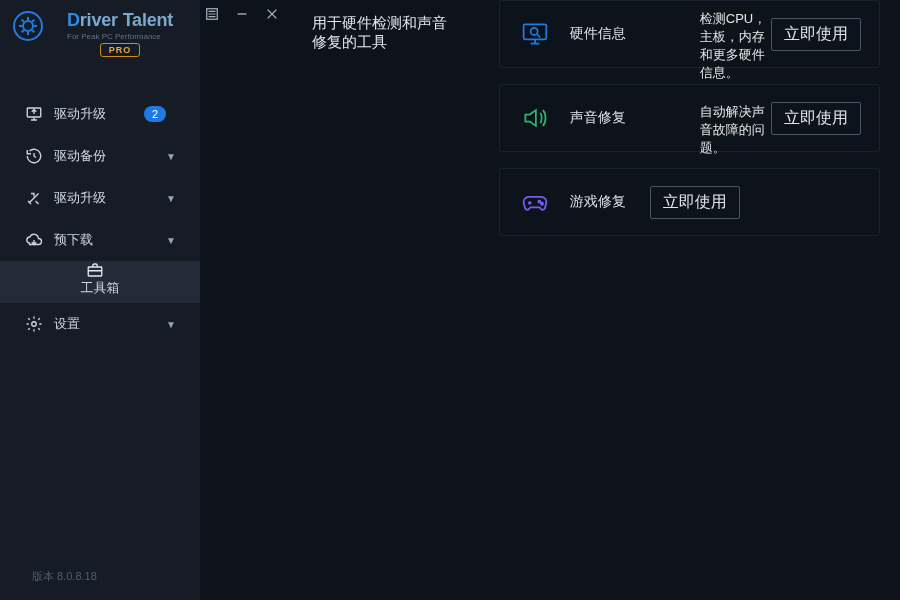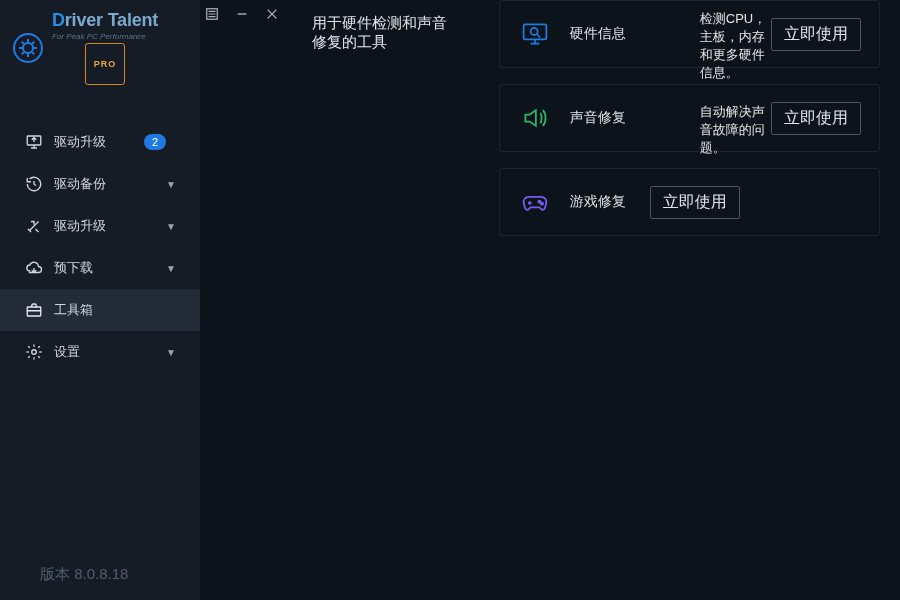--- a/index.html
+++ b/index.html
@@ -4,55 +4,55 @@
 <style>
   * { box-sizing: border-box; margin: 0; padding: 0; }
   html, body { width: 900px; height: 600px; overflow: hidden; font-family: "Microsoft YaHei", Arial, sans-serif; }
   body { background: #0d131b; color: #d0d4da; display: flex; }
 
   
   .sidebar {
     width: 200px; height: 600px; background: #161c26;
     display: flex; flex-direction: column; position: relative;
   }
-  .logo-block { padding: 10px 12px 6px 12px; display: flex; align-items: center; gap: 8px; }
+  .logo-block { padding: 10px 12px 6px 12px; display: flex; gap: 23px; }
   .logo-icon svg { display: block; }
   .logo-text-block .brand-main { font-size: 18px; font-weight: 600; letter-spacing: -.2px; }
   .brand-main .first { color: #2b8ce6; }
   .brand-main .rest  { color: #7aa9cc; }
-  .brand-sub  { font-size: 8px; color: #5f7386; margin-top: 1px; font-style: italic; }
+  .brand-sub  { font-size: 8px; color: #5f7386; margin-top: 1px; }
   .pro-badge-row { display:flex; justify-content:center; margin-top:2px; }
   .pro-badge {
     border: 1px solid #d18a1e; color: #e6a93d; font-size: 9px;
-    padding: 15px 8px; border-radius: 3px; letter-spacing: 1px; font-weight: 600;
+    padding: 1px 8px; border-radius: 3px; letter-spacing: 1px; font-weight: 600;
     display:inline-block;
   }
 
   .nav { margin-top: 30px; display: flex; flex-direction: column; }
   .nav-item {
     height: 42px; display: flex; align-items: center;
     padding: 0 24px; font-size: 13px; color: #cfd6df;
     cursor: pointer; position: relative;
   }
-  .nav-item.active { background: #232b38; }
+  .nav-item.active { background: #232b38; flex-direction: column; }
   .nav-icon { width: 20px; display:flex; align-items:center; justify-content:center; margin-right: 10px; }
   .nav-icon svg { display:block; }
   .nav-label { flex: 0 0 auto; }
   .nav-spacer { flex: 1; }
   .nav-caret { font-size: 10px; color: #9aa3b0; }
   .nav-badge {
     background: #1f7be3; color: #fff; font-size: 11px;
     min-width: 22px; height: 16px; border-radius: 8px;
     display:flex; align-items:center; justify-content:center; padding:0 6px;
     margin-right: 10px;
   }
 
   .version {
-    position: absolute; bottom: 16px; left: 40px;
-    font-size: 15px; color: #525d6d;
+    position: absolute; bottom: 16px; left: 32px;
+    font-size: 11px; color: #525d6d;
   }
 
   
   .main { flex: 1; height: 600px; background: #0d131b; display:flex; flex-direction:row; }
 
   .titlebar { height: 28px; display:flex; justify-content:flex-end; align-items:center; padding-right:8px; gap:6px; }
   .tb-btn { width:24px; height:20px; display:flex; align-items:center; justify-content:center; cursor:pointer; }
   .tb-btn svg { display:block; }
 
   .page-title {

